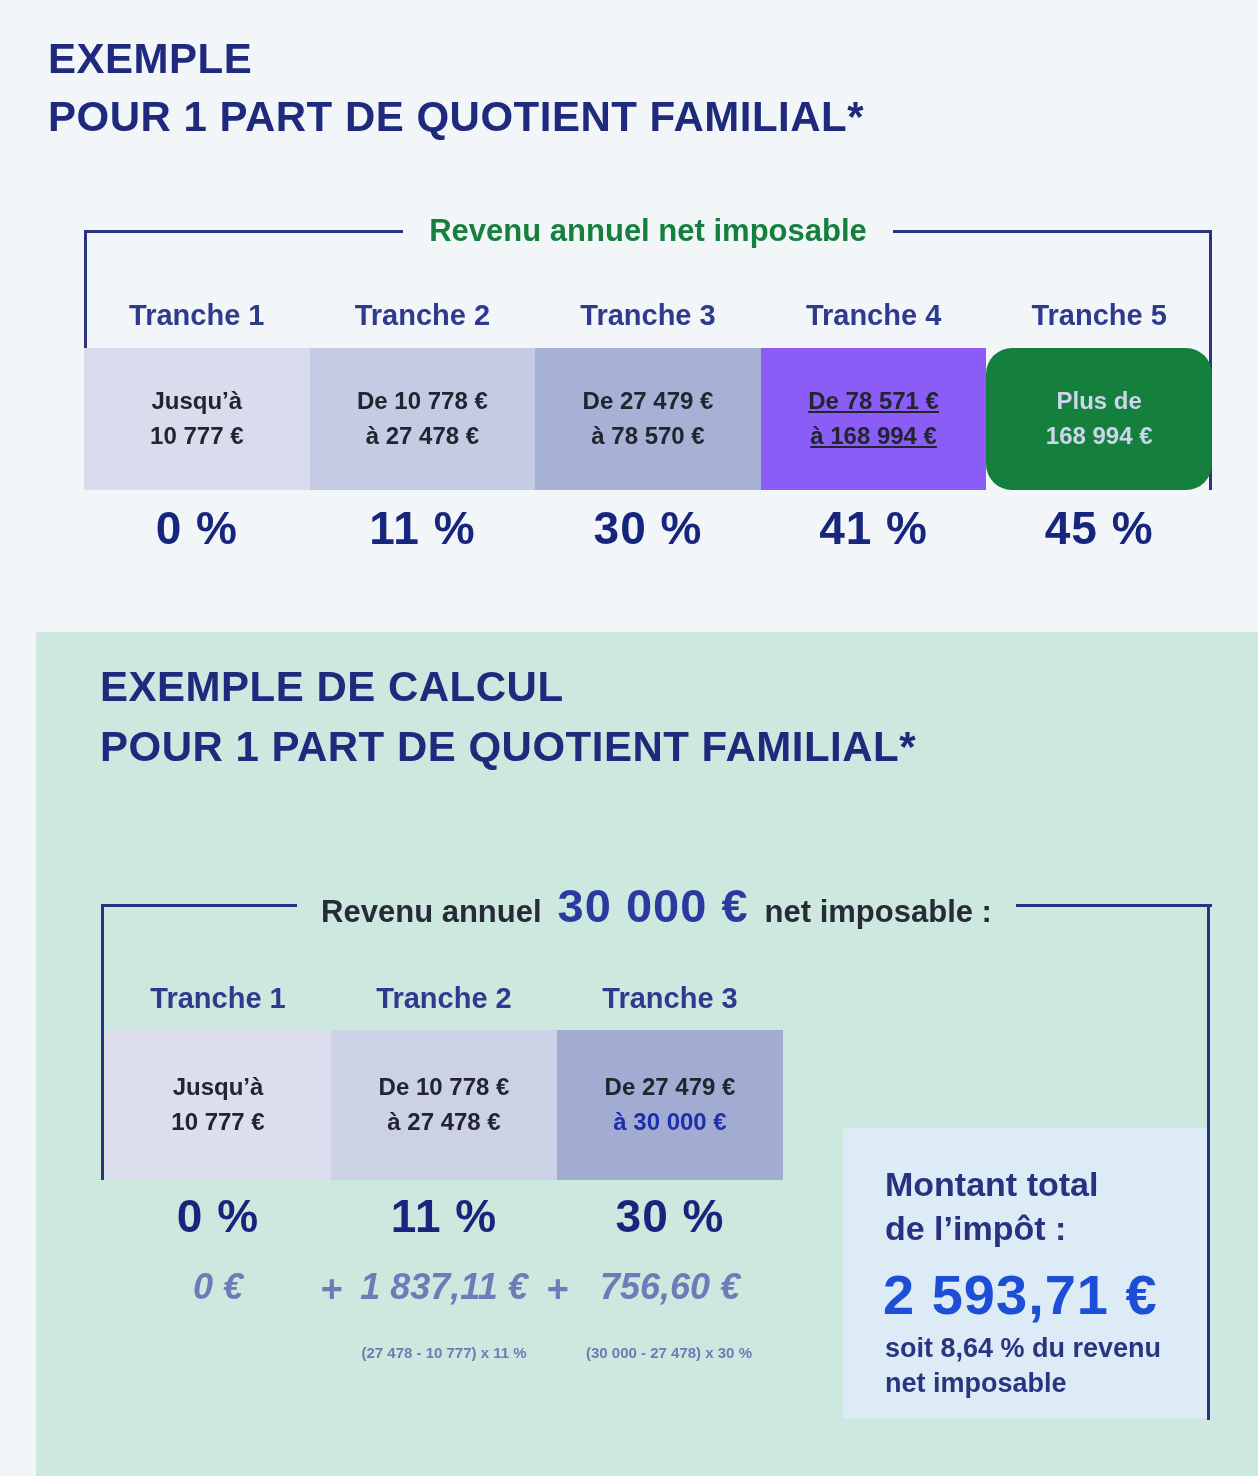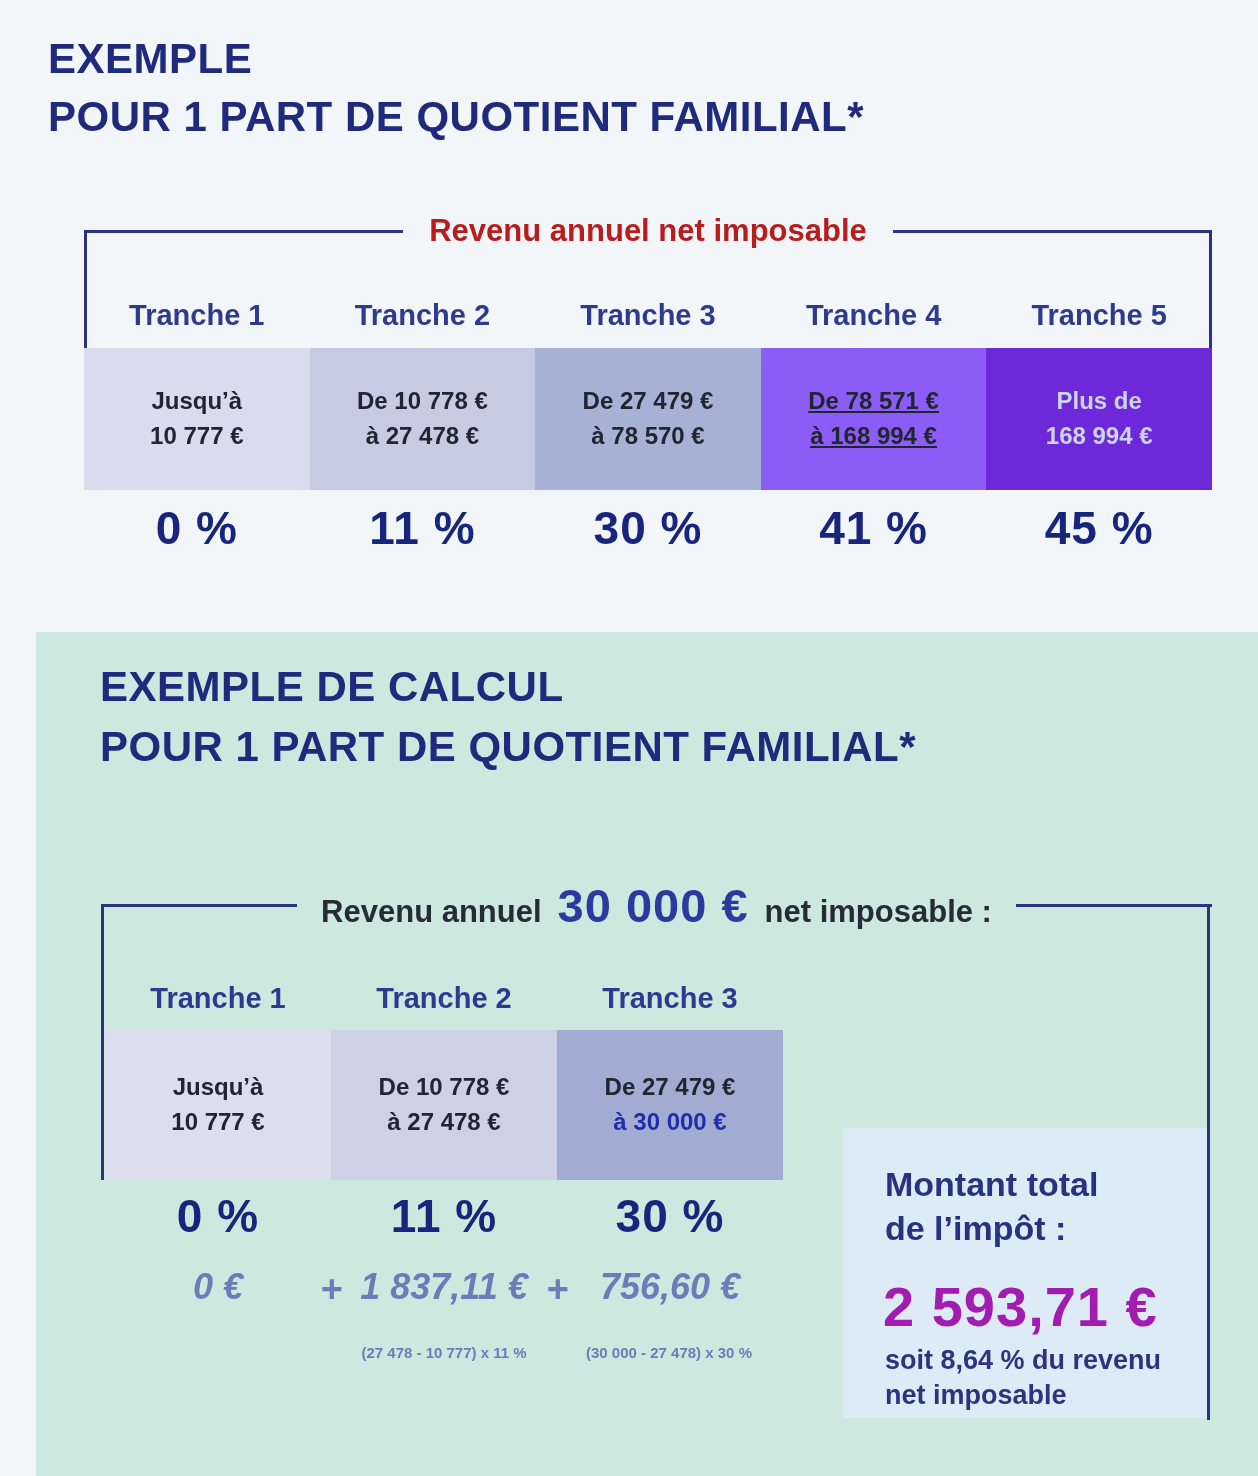--- a/index.html
+++ b/index.html
@@ -12,21 +12,21 @@
   .vline { position:absolute; width:3px; background:#2b3380; }
   .row   { position:absolute; display:flex; }
   .col   { flex:1; display:flex; align-items:center; justify-content:center; text-align:center; }
 
   
   .s1-title { position:absolute; left:48px; top:30px; font-size:42px; line-height:1.38; color:#1f2a7d; letter-spacing:0.5px; }
   .s1-title .t1 { font-weight:800; }
   .s1-title .t2 { font-weight:600; }
 
   .s1-brackettop { left:84px; top:210px; width:1128px; height:42px; align-items:center; }
-  .bracket-title { font-weight:700; font-size:31px; color:#b91c1c; margin:0 26px; white-space:nowrap; }
+  .bracket-title { font-weight:700; font-size:31px; color:#15803d; margin:0 26px; white-space:nowrap; }
 
   .s1-sides { left:84px; top:231px; width:1128px; height:259px; position:absolute;
               border-left:3px solid #2b3380; border-right:3px solid #2b3380; }
 
   .labels-row .col { font-weight:700; font-size:29px; color:#2d3a8e; }
   .s1-labels { left:84px; top:293px; width:1128px; height:44px; }
   .s1-boxes  { left:84px; top:348px; width:1128px; height:142px; }
   .tranche-box { flex:1; display:flex; flex-direction:column; align-items:center; justify-content:center;
                  text-align:center; font-weight:700; font-size:24px; line-height:1.45; color:#21252f; }
   .rates-row .col { font-weight:800; font-size:46px; color:#17267c; letter-spacing:1px; }
@@ -55,21 +55,21 @@
   .s2-amounts { left:105px; top:1266px; width:678px; height:110px; position:absolute; }
   .amt-flex { display:flex; width:100%; }
   .amt { flex:1; text-align:center; font-style:italic; font-weight:700; font-size:36px; color:#6b7cb8; }
   .plus { position:absolute; top:2px; transform:translateX(-50%); font-style:italic; font-weight:700; font-size:38px; color:#6b7cb8; }
   .plus.p1 { left:226px; } .plus.p2 { left:452px; }
   .formula { position:absolute; top:78px; transform:translateX(-50%); font-weight:700; font-size:15px; color:#6b7cb8; white-space:nowrap; }
   .formula.f2 { left:339px; } .formula.f3 { left:564px; }
 
   .total-box { position:absolute; left:843px; top:1128px; width:364px; height:290px; background:#dcebf5; padding:34px 0 0 42px; }
   .total-box .tb-title { font-weight:800; font-size:34px; line-height:1.3; color:#273280; }
-  .total-box .tb-amount { font-weight:800; font-size:56px; color:#a21caf; margin:24px 0 4px -2px; letter-spacing:1px; }
+  .total-box .tb-amount { font-weight:800; font-size:56px; color:#1d4ed8; margin:12px 0 4px -2px; letter-spacing:1px; }
   .total-box .tb-note { font-weight:600; font-size:27px; line-height:1.3; color:#2a3480; }
 </style>
 </head>
 <body>
 
 <div class="page">
 
   <h1 class="s1-title">
     <span class="t1">EXEMPLE</span><br>
     <span class="t2">POUR 1 PART DE QUOTIENT FAMILIAL*</span>
@@ -100,21 +100,21 @@
       <span>à 27 478 €</span>
     </div>
     <div class="tranche-box" style="background: rgb(167, 176, 213); color: rgb(33, 37, 47);">
       <span>De 27 479 €</span>
       <span>à 78 570 €</span>
     </div>
     <div class="tranche-box" style="background: #8b5cf6; color: rgb(33, 37, 47); text-decoration: underline;">
       <span>De 78 571 €</span>
       <span>à 168 994 €</span>
     </div>
-    <div class="tranche-box" style="background: #6d28d9; color: rgb(205, 213, 238);">
+    <div class="tranche-box" style="background: #15803d; color: rgb(205, 213, 238); border-radius: 26px;">
       <span>Plus de</span>
       <span>168 994 €</span>
     </div>
   </div>
 
   <div class="row rates-row s1-rates">
     <span class="col">0 %</span>
     <span class="col">11 %</span>
     <span class="col">30 %</span>
     <span class="col">41 %</span>

